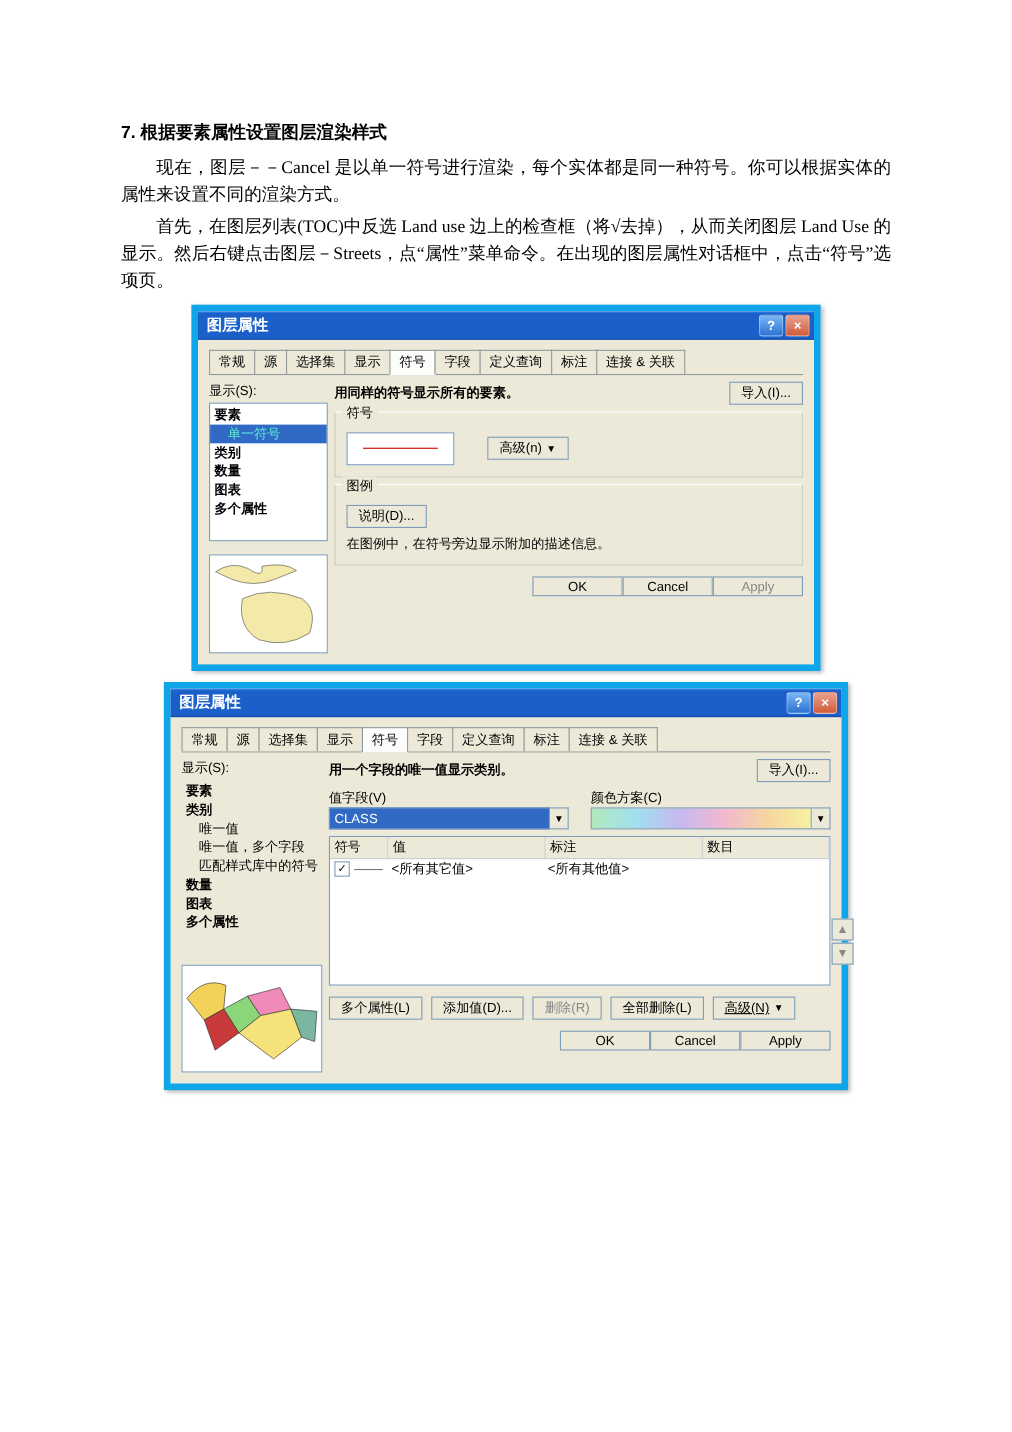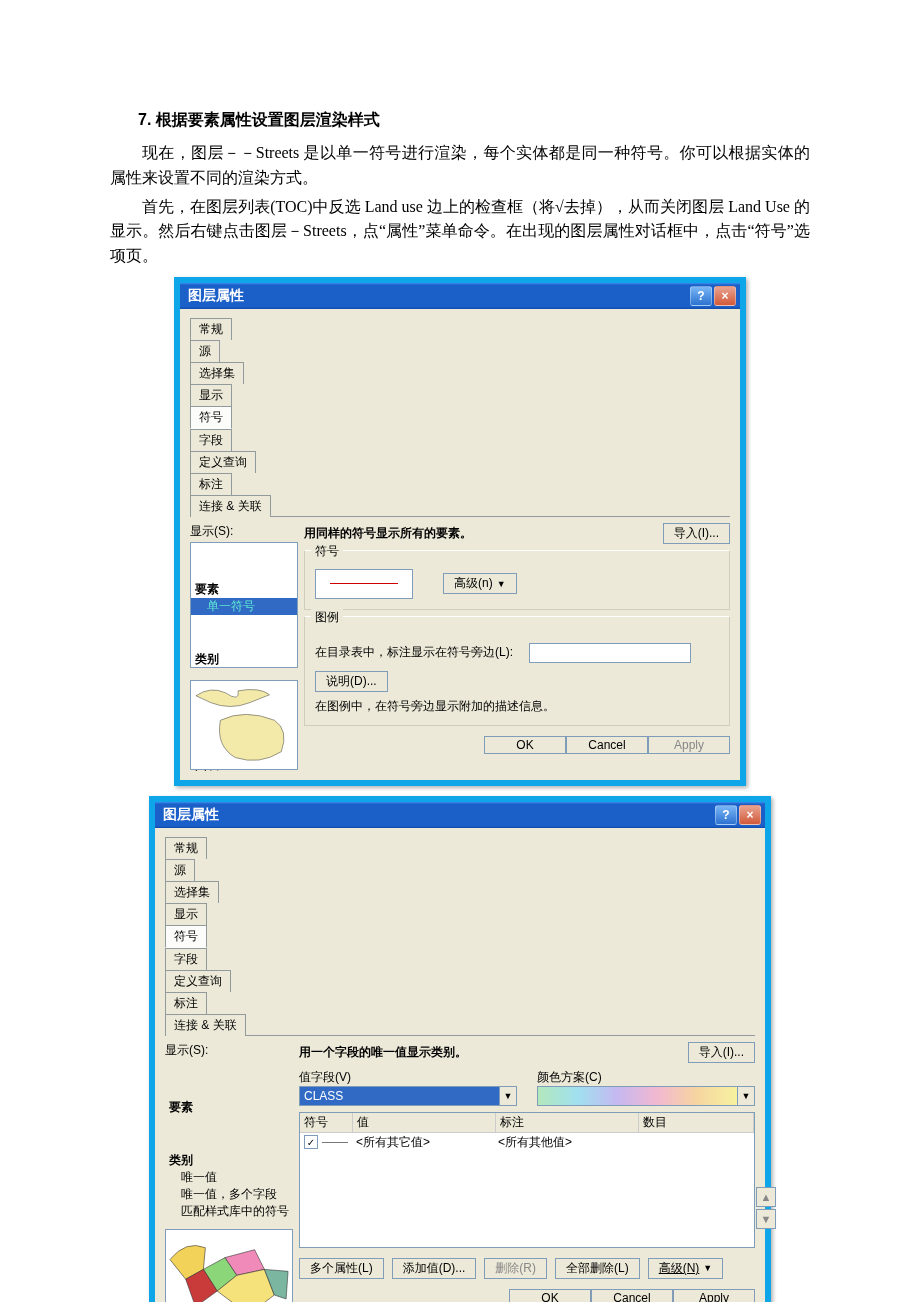--- a/index.html
+++ b/index.html
@@ -10,21 +10,20 @@
     font-size: 16px;
     color: #000;
     width: 920px;
   }
   .page {
     padding: 110px 110px 60px 110px;
   }
   .heading {
     font-family: "Microsoft YaHei", "SimHei", sans-serif;
     font-weight: bold;
-    margin-left: 28px;
     margin-bottom: 10px;
   }
   .para {
     line-height: 1.55;
     margin: 0 0 4px 0;
     text-indent: 2em;
     text-align: justify;
   }
   .dialog-wrap {
     display: flex;
@@ -55,21 +54,21 @@
     width: 20px; height: 18px;
     background: linear-gradient(to bottom,#e8a28f,#d25a3a);
     border: 1px solid #fff5;
     border-radius: 3px;
     display:flex;align-items:center;justify-content:center;
     color:#fff;font-weight:bold;font-size:12px;line-height:1;
   }
   .titlebar-btn.help { background: linear-gradient(to bottom,#7ab6f6,#2c72d0); }
   .dialog-body { padding: 8px 10px 10px 10px; }
   
-  .tabs { display:flex; align-items:flex-start; border-bottom:1px solid #919b9c;flex-direction:column; }
+  .tabs { display:flex; align-items:center; border-bottom:1px solid #919b9c; }
   .tab {
     padding: 2px 8px;
     border: 1px solid #919b9c;
     border-bottom: none;
     background: #ece9d8;
     margin-right: -1px;
     position: relative;
     top: 1px;
     cursor: default;
   }
@@ -89,21 +88,21 @@
     border: 1px solid #7f9db9;
     background: #fff;
     height: 120px;
     padding: 2px 0;
     font-size: 12px;
   }
   .side-list .item { padding: 0 4px; }
   .side-list .item.sel { background: #316ac5; color:#5eead4; }
   .side-list .item.sub { padding-left: 16px; }
   .side-list .item.sub2 { padding-left: 16px; }
-  .side-list .item.bold { font-weight: bold; margin-top: 36px; }
+  .side-list .item.bold { font-weight: bold; }
   .preview {
     margin-top: 12px;
     border: 1px solid #7f9db9;
     background: #fff;
     height: 88px;
     position: relative;
     overflow:hidden;
   }
   .main-col { flex: 1; }
   .main-title-row { display:flex; justify-content:space-between; align-items:center; gap:6px;}
@@ -178,21 +177,21 @@
   .btn-row{display:flex;gap:8px;margin-top:10px;}
   .u{text-decoration:underline;}
   
   .map-svg{position:absolute;inset:0;}
 </style>
 </head>
 <body>
 
 <div class="page">
   <div class="heading">7. 根据要素属性设置图层渲染样式</div>
-  <p class="para">现在，图层－－Streets 是以单一符号进行渲染，每个实体都是同一种符号。你可以根据实体的属性来设置不同的渲染方式。</p>
+  <p class="para">现在，图层－－Cancel 是以单一符号进行渲染，每个实体都是同一种符号。你可以根据实体的属性来设置不同的渲染方式。</p>
   <p class="para">首先，在图层列表(TOC)中反选 Land use 边上的检查框（将√去掉），从而关闭图层 Land Use 的显示。然后右键点击图层－Streets，点“属性”菜单命令。在出现的图层属性对话框中，点击“符号”选项页。</p>
 
   <div class="dialog-wrap">
     <div class="dialog" style="width:560px;">
       <div class="titlebar">
         <span>图层属性</span>
         <div class="titlebar-btns">
           <div class="titlebar-btn help">?</div>
           <div class="titlebar-btn">×</div>
         </div>
@@ -241,24 +240,20 @@
                     </div>
                   <span class="win-btn adv-btn">
                       <span>高级(n)</span>
                       <span class="caret">▼</span>
                     </span>
                 </div>
               </div>
             </div>
             <div class="group">
               <div class="group-frame" data-title="图例">
-                <div class="legend-row">
-                  <span>在目录表中，标注显示在符号旁边(L):</span>
-                  <div class="textbox"></div>
-                </div>
                 <div style="display:flex;align-items:flex-start;gap:10px;">
                   <span class="win-btn">说明(D)...</span>
                 </div>
                 <div style="margin-top:6px;">在图例中，在符号旁边显示附加的描述信息。</div>
               </div>
             </div>
             <div class="dialog-footer">
               <span class="win-btn" style="width:60px;text-align:center;">OK</span>
               <span class="win-btn" style="width:60px;text-align:center;">Cancel</span>
               <span class="win-btn disabled" style="width:60px;text-align:center;">Apply</span>

